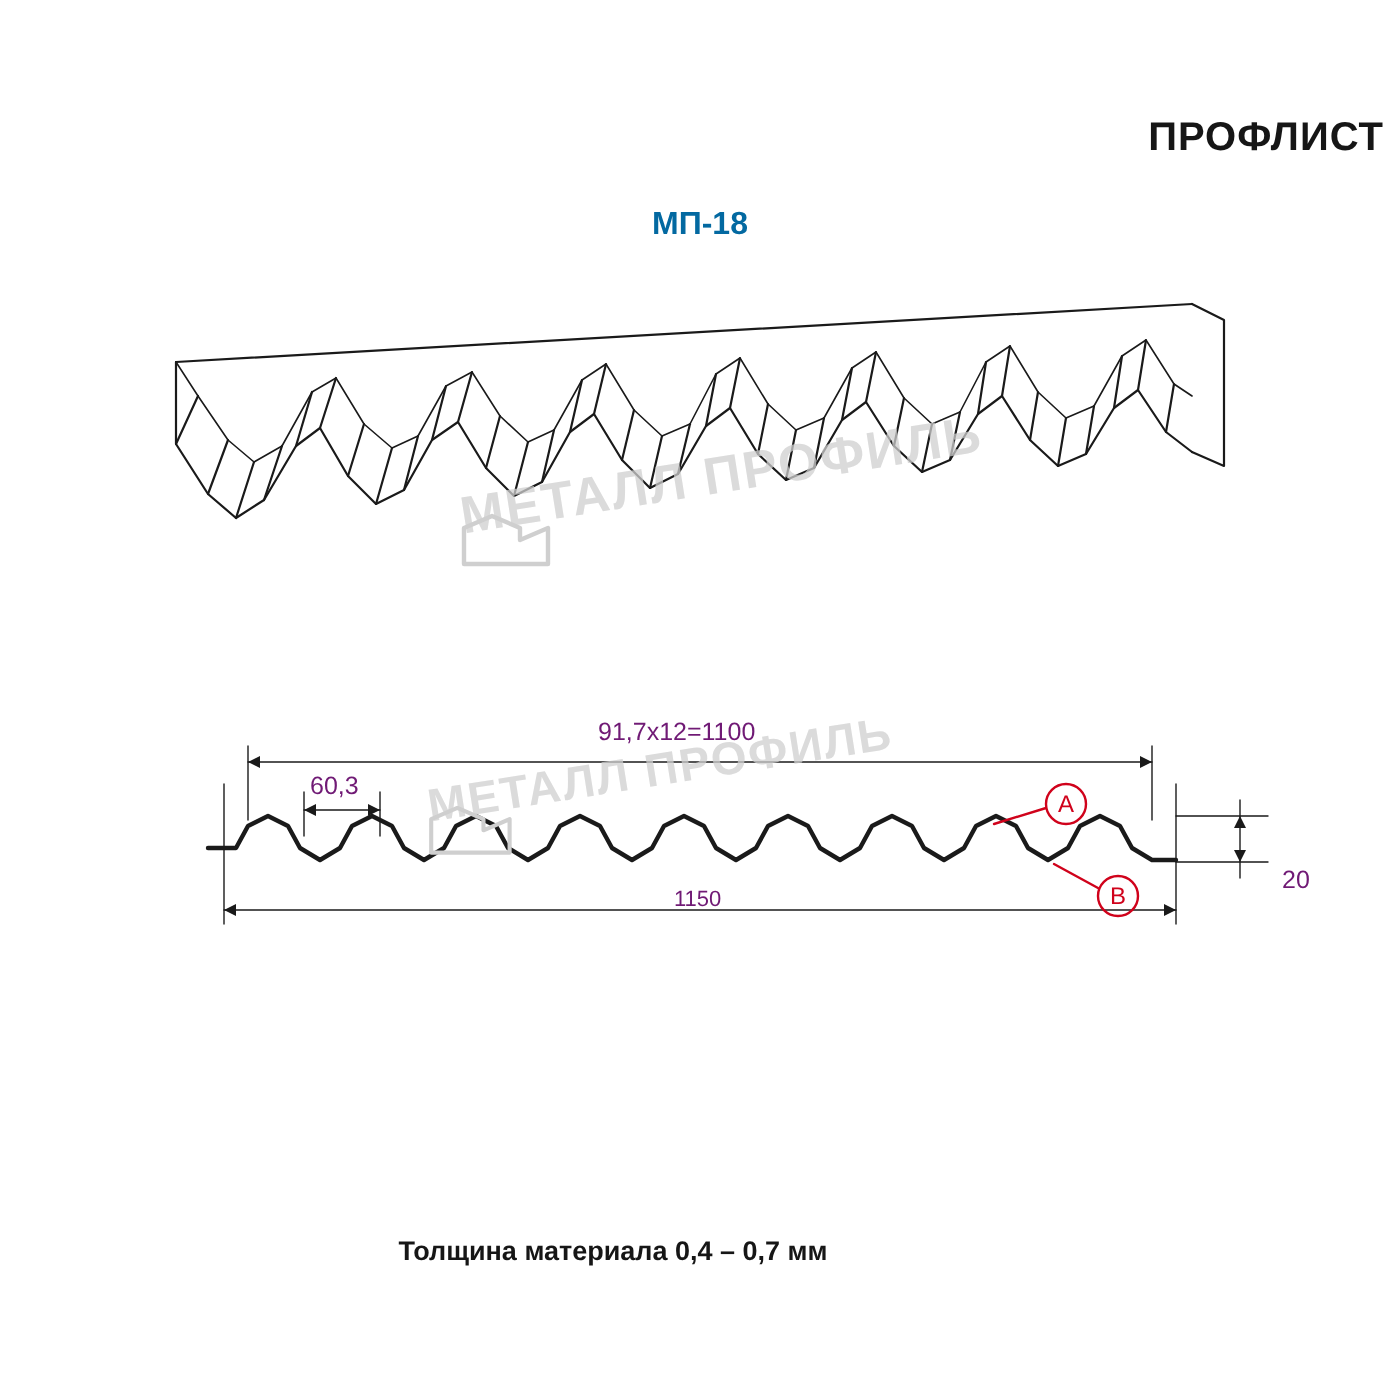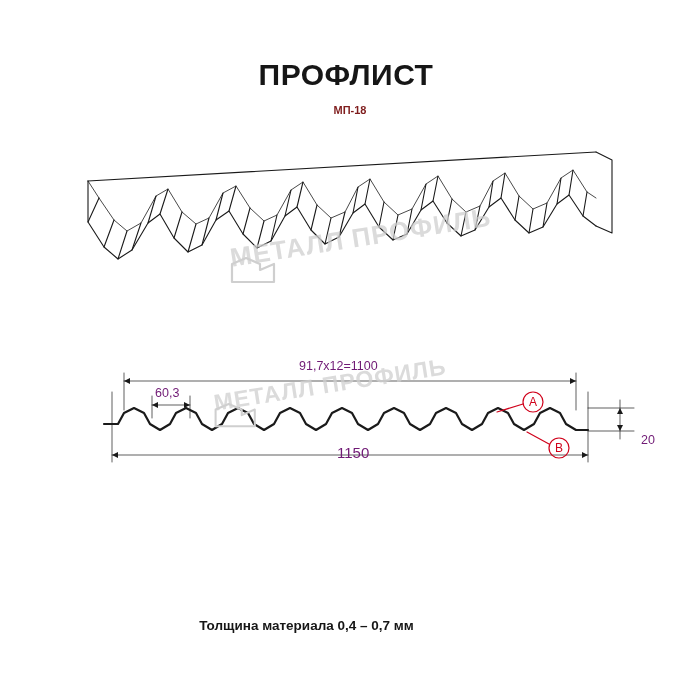--- a/index.html
+++ b/index.html
@@ -17,35 +17,35 @@
   }
   .page {
     position: absolute;
     inset: 0;
   }
   .title {
     position: absolute;
     top: 58px;
     left: 0;
     width: 692px;
-    text-align: center;
-    font-size: 30px;
+    text-align: right;
+    font-size: 20px;
     font-weight: bold;
     letter-spacing: 0.5px;
     color: #161616;
   }
   .subtitle {
     position: absolute;
     top: 104px;
     left: 0;
     width: 700px;
     text-align: center;
-    font-size: 11px;
-    font-weight: bold;
-    color: #7f1d1d;
+    font-size: 16px;
+    font-weight: bold;
+    color: #0369a1;
   }
   .footer-note {
     position: absolute;
     top: 618px;
     left: 0;
     width: 613px;
     text-align: center;
     font-size: 13.5px;
     font-weight: bold;
     color: #161616;
@@ -231,21 +231,21 @@
     </g>
   </svg>
   <svg class="wm-logo" style="left:210px; top:398px;" width="56" height="38" viewBox="0 0 60 40">
     <g fill="none" stroke="#cfcfcf" stroke-width="2.2" stroke-linejoin="round">
       <path d="M6 30 L6 12 L20 6 L34 12 L34 18 L48 12 L48 30 Z"></path>
     </g>
   </svg>
 
   <div class="dimtext" style="left:299px; top:359px;">91,7x12=1100</div>
   <div class="dimtext" style="left:155px; top:386px;">60,3</div>
-  <div class="dimtext" style="left:337px; top:444px; font-size:15px;">1150</div>
+  <div class="dimtext" style="left:337px; top:444px; font-size:11px;">1150</div>
   <div class="dimtext" style="left:641px; top:433px;">20</div>
 
   <div class="callout-letter" style="left:529px; top:395px;">A</div>
   <div class="callout-letter" style="left:555px; top:441px;">B</div>
 
   <div class="footer-note">Толщина материала 0,4 – 0,7 мм</div>
 
 </div>
 
 </body></html>

